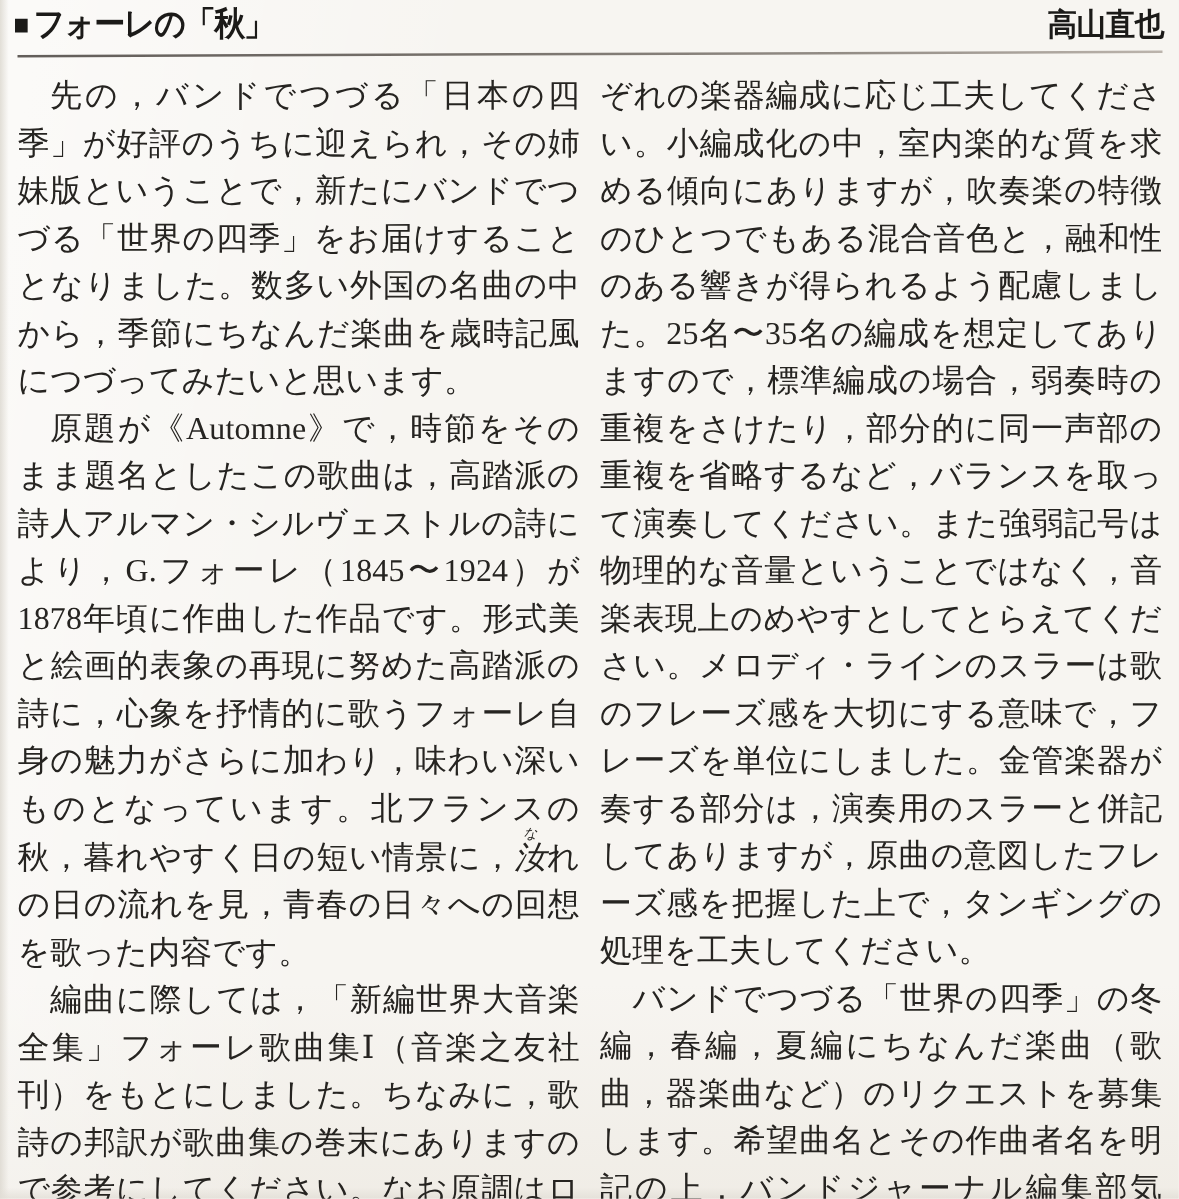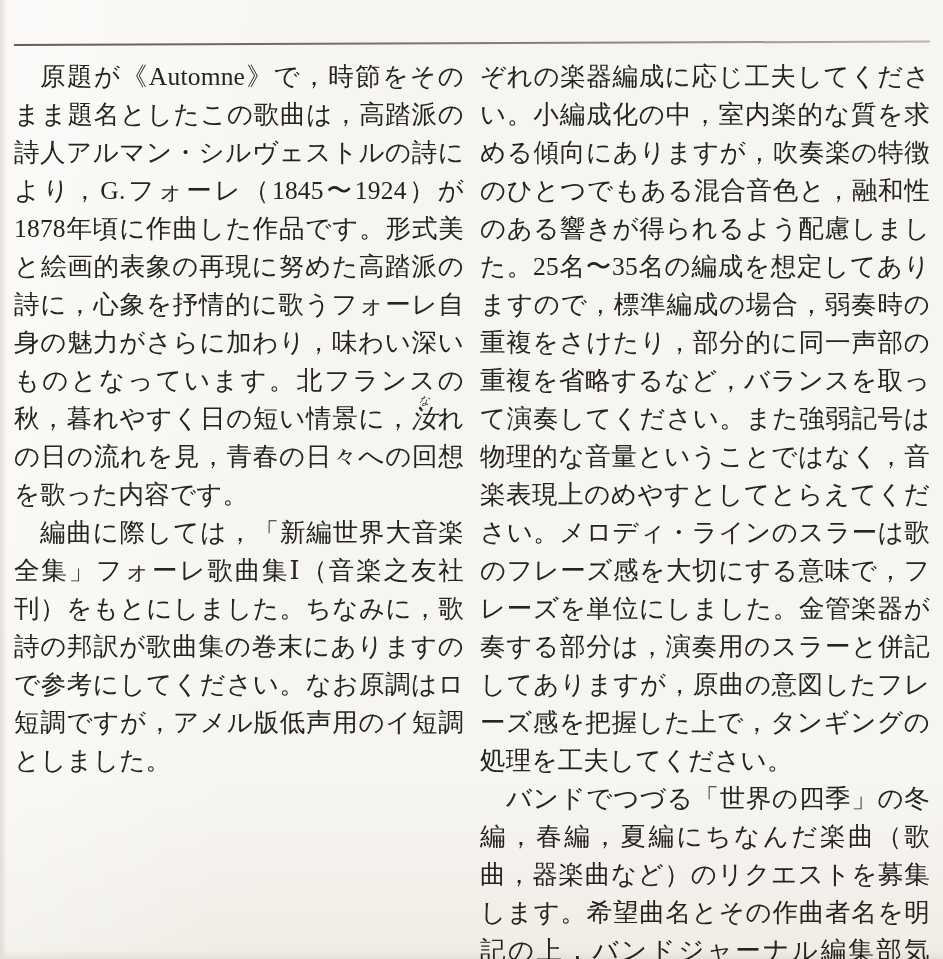--- a/index.html
+++ b/index.html
@@ -139,25 +139,30 @@
     transform: translateY(2px);
   }
 </style>
 </head>
 <body>
 
 <div class="page">
   <div class="scan-edge-left"></div>
   <div class="scan-edge-bottom"></div>
 
+  <div class="header">
+    <div class="article-title"><span class="title-bullet"></span><span>フォーレの「秋」</span></div>
+    <div class="author-name">高山直也</div>
+  </div>
   <div class="header-rule"></div>
 
   <div class="columns">
 
     <div class="col body-text">
+      <p class="indent">先の，バンドでつづる「日本の四季」が好評のうちに迎えられ，その姉妹版ということで，新たにバンドでつづる「世界の四季」をお届けすることとなりました。数多い外国の名曲の中から，季節にちなんだ楽曲を歳時記風につづってみたいと思います。</p>
       <p class="indent"><span>原題が《Automne》で，時節をそのまま題名としたこの歌曲は，高踏派の詩人アルマン・シルヴェストルの詩により，G.フォーレ（1845〜1924）が1878年頃に作曲した作品です。形式美と絵画的表象の再現に努めた高踏派の詩に，心象を抒情的に歌うフォーレ自身の魅力がさらに加わり，味わい深いものとなっています。北フランスの秋，暮れやすく日の短い情景に，</span><ruby><span>汝</span><rt>な</rt></ruby><span>れの日の流れを見，青春の日々への回想を歌った内容です。</span></p>
       <p class="indent">編曲に際しては，「新編世界大音楽全集」フォーレ歌曲集Ⅰ（音楽之友社刊）をもとにしました。ちなみに，歌詩の邦訳が歌曲集の巻末にありますので参考にしてください。なお原調はロ短調ですが，アメル版低声用のイ短調としました。</p>
 
     </div>
 
     <div class="col body-text">
       <p>ぞれの楽器編成に応じ工夫してください。小編成化の中，室内楽的な質を求める傾向にありますが，吹奏楽の特徴のひとつでもある混合音色と，融和性のある響きが得られるよう配慮しました。25名〜35名の編成を想定してありますので，標準編成の場合，弱奏時の重複をさけたり，部分的に同一声部の重複を省略するなど，バランスを取って演奏してください。また強弱記号は物理的な音量ということではなく，音楽表現上のめやすとしてとらえてください。メロディ・ラインのスラーは歌のフレーズ感を大切にする意味で，フレーズを単位にしました。金管楽器が奏する部分は，演奏用のスラーと併記してありますが，原曲の意図したフレーズ感を把握した上で，タンギングの処理を工夫してください。</p>
       <p class="indent">バンドでつづる「世界の四季」の冬編，春編，夏編にちなんだ楽曲（歌曲，器楽曲など）のリクエストを募集します。希望曲名とその作曲者名を明記の上，バンドジャーナル編集部気付，または下記までに電子メールでお寄せください。お待ちしております。</p>
 
     </div>

